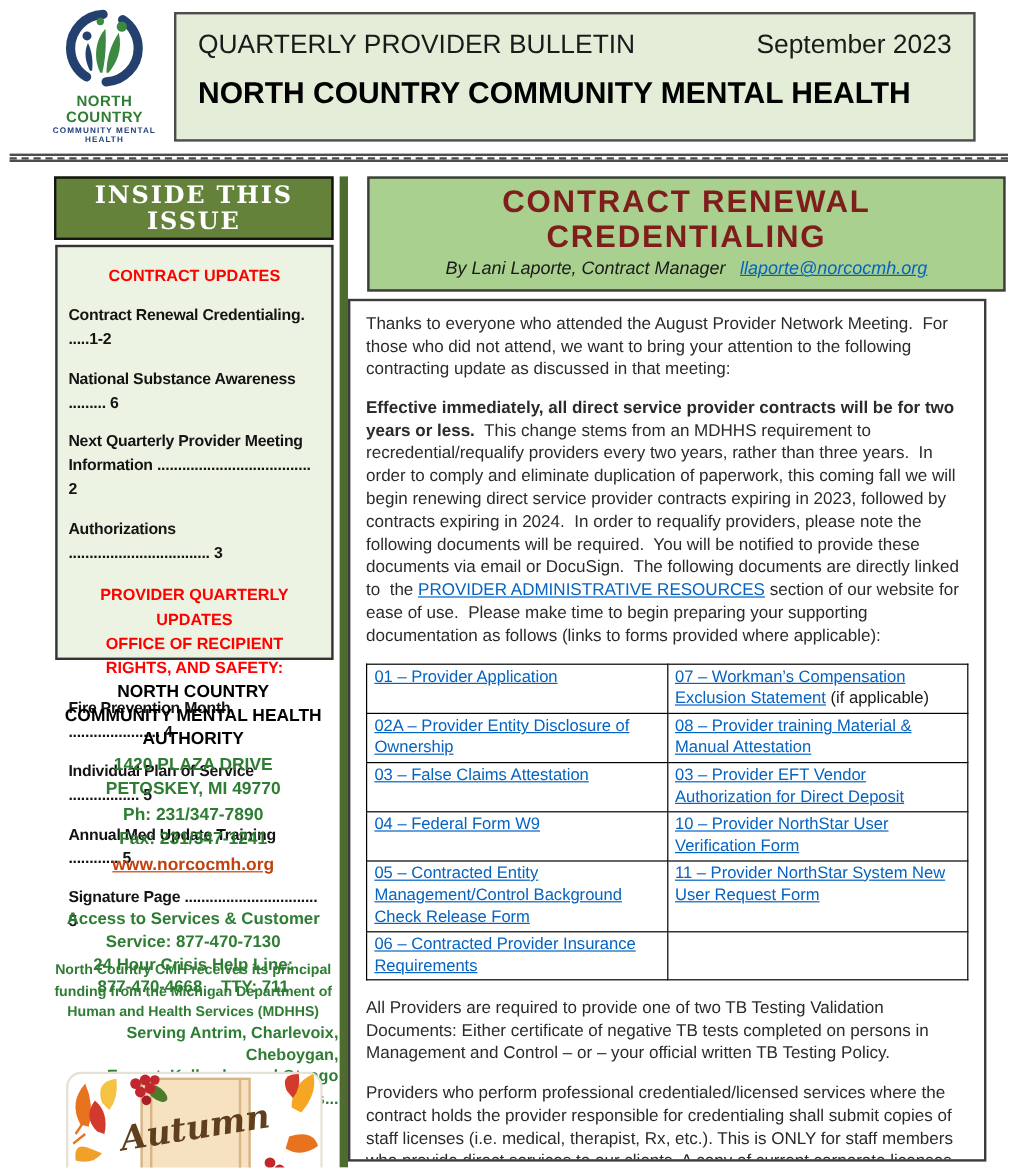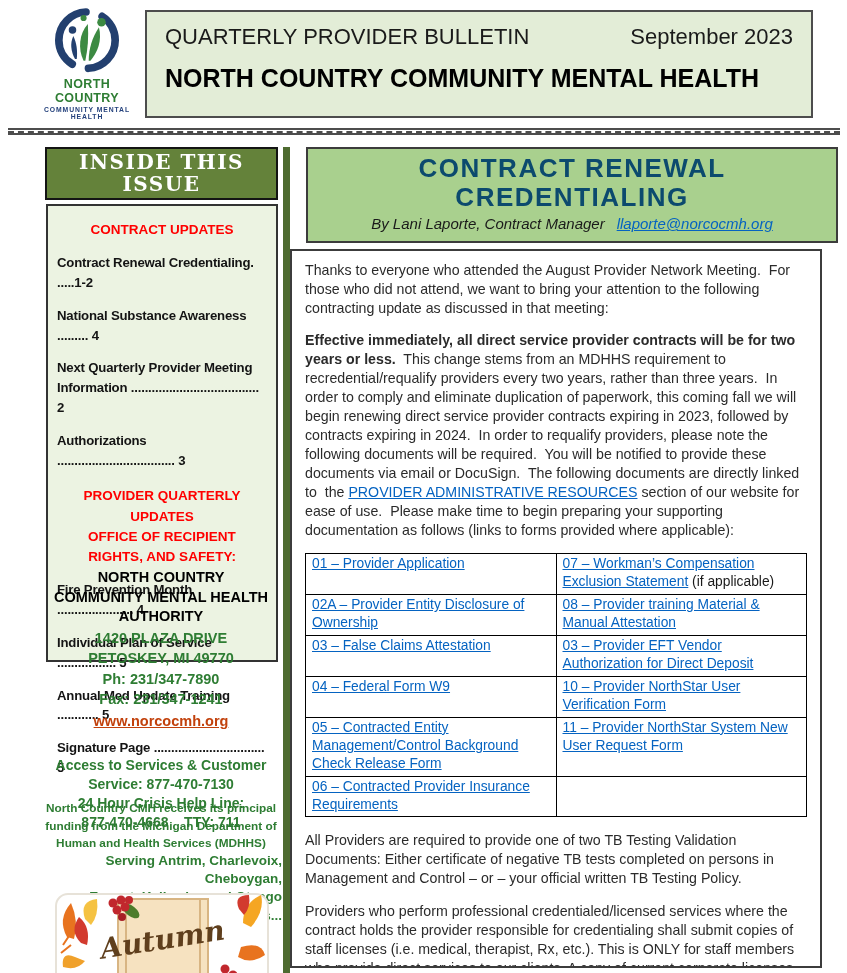--- a/index.html
+++ b/index.html
@@ -31,21 +31,21 @@
 
   
   .vbar { position:absolute; left:283px; top:147px; width:7px; height:826px; background:#4e6b30; }
 
   
   .inside-box { position:absolute; left:45px; top:147px; width:233px; height:53px;
     background:#64823a; border:2px solid #141414; color:#fff; text-align:center;
     font-family:"DejaVu Serif", serif; font-weight:bold; font-size:20px; line-height:1.08;
     letter-spacing:1.5px; white-space:pre-line; padding-top:3px; }
 
-  .toc-box { position:absolute; left:46px; top:204px; width:232px; height:458px;
+  .toc-box { position:absolute; left:46px; top:204px; width:232px; height:346px;
     background:#ecf3e2; border:2.5px solid #333; padding:10px 9px 0 9px; }
   .toc-heading { color:#ff0000; font-weight:bold; font-size:13.5px; text-align:center;
     margin:4px 0 6px 0; white-space:pre-line; line-height:1.5; }
   .toc-entry { font-size:13.2px; font-weight:bold; color:#141414; letter-spacing:-.2px;
     margin:13px 0; white-space:pre-line; line-height:1.5; }
 
   .sb { position:absolute; left:40px; width:242px; text-align:center; }
   .org-title { top:568px; font-size:14.5px; font-weight:bold; color:#000;
     line-height:1.35; white-space:pre-line; }
   .address   { top:628px; font-size:14.5px; font-weight:bold; color:#2e7d33;
@@ -56,21 +56,21 @@
     line-height:1.35; white-space:pre-line; }
   .funding   { top:800px; font-size:11.8px; font-weight:bold; color:#2e7d33;
     line-height:1.5; white-space:pre-line; }
   .serving   { top:852px; font-size:13.5px; font-weight:bold; color:#2e7d33;
     line-height:1.35; white-space:pre-line;text-align:right; }
   .autumn { position:absolute; left:55px; top:893px; width:214px; height:110px; }
 
   
   .title-box { position:absolute; left:306px; top:147px; width:532px; height:96px;
     background:#a9d08e; border:2px solid #3c3c3c; text-align:center; padding-top:5px; }
-  .article-title { font-size:26px; font-weight:bold; color:#0c4a6e; letter-spacing:1.5px;
+  .article-title { font-size:26px; font-weight:bold; color:#7f1d1d; letter-spacing:1.5px;
     line-height:1.12; white-space:pre-line; }
   .byline { font-style:italic; font-size:15px; color:#1a1a1a; margin-top:3px; }
   .byline a { color:#0563c1; text-decoration:underline; margin-left:12px; }
 
   .body-box { position:absolute; left:290px; top:249px; width:532px; height:719px;
     background:#fff; border:2px solid #3c3c3c; padding:10px 13px; overflow:hidden;
     font-size:14.2px; line-height:1.34; color:#2b2b2b; }
   .body-box p { margin:0 0 13px 0; white-space:pre-wrap; }
   .inline-link { color:#0563c1; text-decoration:underline; }
 
@@ -108,21 +108,21 @@
 <div class="divider"></div>
 
 <div class="vbar"></div>
 
 <div class="inside-box">INSIDE THIS
 ISSUE</div>
 
 <div class="toc-box">
   <div class="toc-heading">CONTRACT UPDATES</div>
   <div class="toc-entry">Contract Renewal Credentialing. .....1-2</div>
-  <div class="toc-entry">National Substance Awareness ......... 4</div>
+  <div class="toc-entry">National Substance Awareness ......... 6</div>
   <div class="toc-entry">Next Quarterly Provider Meeting
 Information ..................................... 2</div>
   <div class="toc-entry">Authorizations .................................. 3</div>
   <div class="toc-heading" style="margin-top:16px;">PROVIDER QUARTERLY UPDATES
 OFFICE OF RECIPIENT
 RIGHTS, AND SAFETY:</div>
   <div class="toc-entry">Fire Prevention Month ...................... 4</div>
   <div class="toc-entry">Individual Plan of Service ................. 5</div>
   <div class="toc-entry">Annual Med Update Training ............ 5</div>
   <div class="toc-entry">Signature Page ................................ 5</div>

